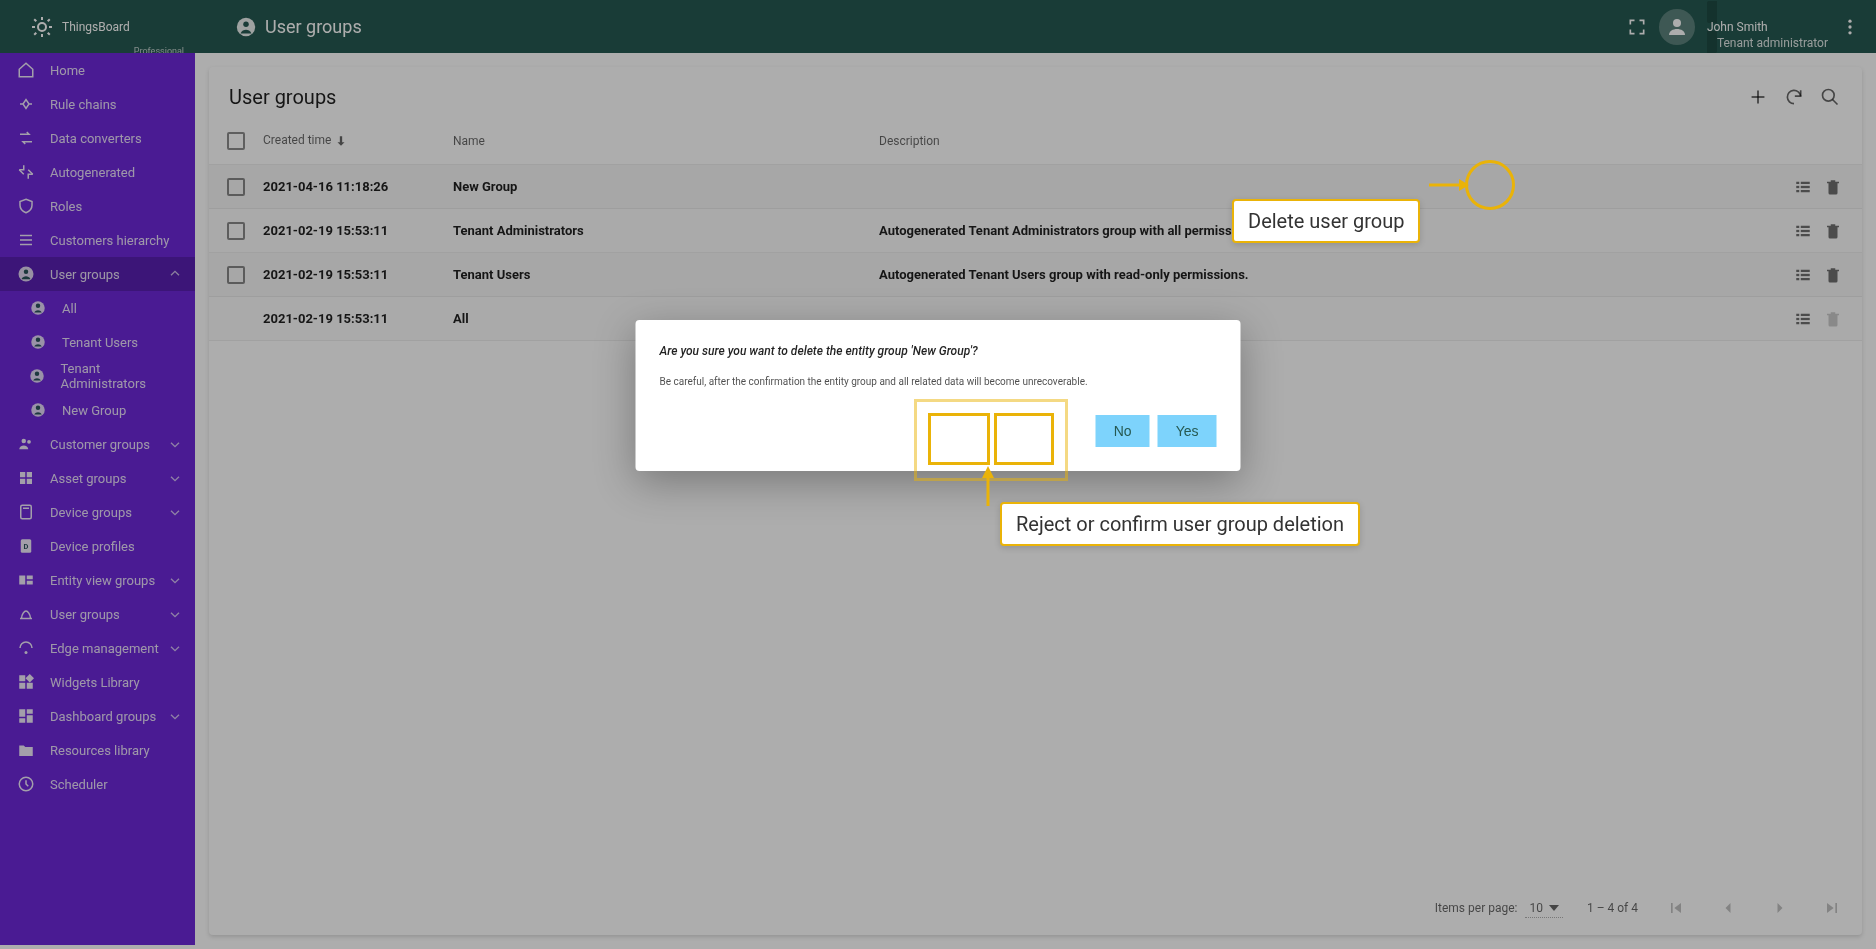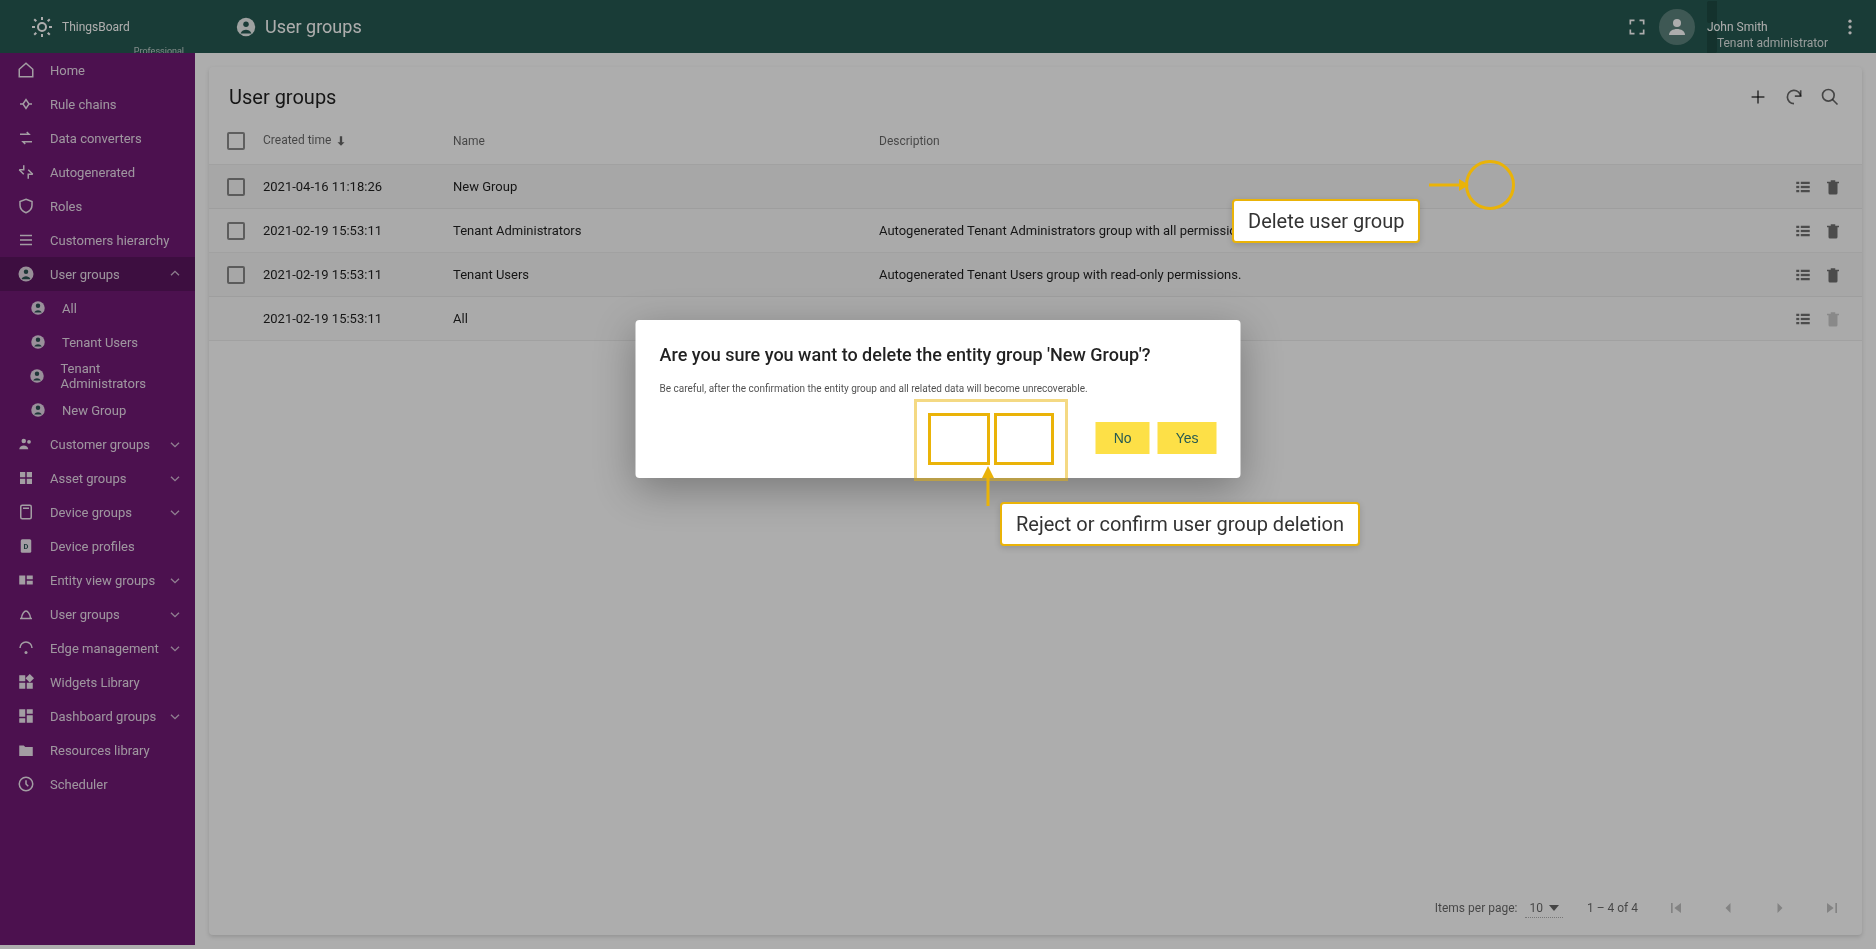--- a/index.html
+++ b/index.html
@@ -12,61 +12,61 @@
 .logo-sub { font-size: 9px; color: rgba(255,255,255,0.7); position: relative; top: 8px; margin-left: 4px; margin-top: 32px; }
 .page-title-area { display: flex; align-items: center; gap: 8px; padding-left: 40px; }
 .page-title { font-size: 18px; }
 .top-right { margin-left: auto; display: flex; align-items: center; gap: 12px; padding-right: 16px; }
 .user-chip { background: #1e4a43; padding: 3px 10px; border-radius: 2px; }
 .user-name { font-size: 12px; display: block; }
 .user-role { font-size: 12px; color: rgba(255,255,255,0.85); }
 .avatar { width: 36px; height: 36px; border-radius: 50%; background: rgba(255,255,255,0.25); display: flex; align-items: center; justify-content: center; }
 
 
-.sidebar { position: absolute; left: 0; top: 53px; width: 195px; bottom: 4px; background: #701a75; color: rgba(255,255,255,0.85); overflow-y: auto; }
+.sidebar { position: absolute; left: 0; top: 53px; width: 195px; bottom: 4px; background: #6d28d9; color: rgba(255,255,255,0.85); overflow-y: auto; }
 .nav-item { display: flex; align-items: center; height: 34px; padding: 0 16px; cursor: pointer; gap: 14px; font-size: 13px; position: relative; }
 .nav-item.selected { background: rgba(0,0,0,0.18); }
 .nav-item .ico { width: 20px; display: flex; justify-content: center; opacity: 0.9; }
 .nav-item .expand { position: absolute; right: 12px; opacity: 0.7; }
 .nav-sub .nav-item { padding-left: 28px; }
 .sidebar::-webkit-scrollbar { width: 10px; }
 .sidebar::-webkit-scrollbar-thumb { background: rgba(255,255,255,0.15); }
 
 
 .content { position: absolute; left: 195px; right: 0; top: 53px; bottom: 0; padding: 14px; }
 .card { background: #fff; height: 100%; border-radius: 4px; box-shadow: 0 2px 4px rgba(0,0,0,0.15); display: flex; flex-direction: column; position: relative; }
 .card-header { display: flex; align-items: center; padding: 18px 20px 8px 20px; }
 .card-title { font-size: 20px; font-weight: 400; }
 .card-actions { margin-left: auto; display: flex; gap: 12px; }
 .icon-btn { width: 24px; height: 24px; display: flex; align-items: center; justify-content: center; cursor: pointer; color: rgba(0,0,0,0.6); }
 
 .table { width: 100%; }
 .thead { display: flex; align-items: center; height: 48px; border-bottom: 1px solid rgba(0,0,0,0.07); font-size: 12px; color: rgba(0,0,0,0.6); }
-.trow { display: flex; align-items: center; height: 44px; border-bottom: 1px solid rgba(0,0,0,0.05); font-size: 13px; background: #fbfbfb; }
+.trow { display: flex; align-items: center; height: 44px; border-bottom: 1px solid rgba(0,0,0,0.05); font-size: 13px; background: #fbfbfb; font-weight: bold; }
 .trow:nth-child(odd) { background: #f6f6f6; }
 .col-check { width: 54px; padding-left: 18px; }
 .col-time { width: 190px; }
 .col-name { width: 426px; }
 .col-desc { flex: 1; }
 .col-actions { width: 80px; display: flex; gap: 12px; justify-content: flex-end; padding-right: 20px; color: rgba(0,0,0,0.55); }
 .checkbox { width: 18px; height: 18px; border: 2px solid rgba(0,0,0,0.45); border-radius: 2px; }
 .disabled-del { opacity: 0.35; }
 
 .pager { margin-top: auto; height: 54px; display: flex; align-items: center; justify-content: flex-end; gap: 24px; padding-right: 16px; font-size: 12px; color: rgba(0,0,0,0.6); }
 .page-size { display: flex; align-items: center; gap: 8px; }
 .page-size-val { display: flex; align-items: center; gap: 6px; border-bottom: 1px dotted rgba(0,0,0,0.3); padding: 2px 4px; justify-content: flex-end; }
 .pg-btn { opacity: 0.4; cursor: pointer; padding: 4px; }
 
 
 .scrim { position: absolute; inset: 0; background: rgba(0,0,0,0.32); z-index: 100; }
 .dialog { position: absolute; top: 320px; left: 50%; transform: translateX(-50%); width: 605px; background: #fff; border-radius: 4px; box-shadow: 0 11px 40px rgba(0,0,0,0.3); z-index: 101; padding: 24px; }
-.dialog h2 { font-size: 18px; font-weight: 500; margin-bottom: 18px; }
+.dialog h2 { font-size: 12px; font-weight: 500; margin-bottom: 18px; font-style: italic; }
 .dialog p { font-size: 10px; color: rgba(0,0,0,0.7); }
 .dialog-actions { display: flex; justify-content: flex-end; gap: 8px; margin-top: 28px; }
-.dlg-btn { padding: 8px 18px; font-size: 14px; font-weight: 500; color: #265951; background: #fde047; border: none; cursor: pointer; text-transform: none; }
+.dlg-btn { padding: 8px 18px; font-size: 14px; font-weight: 500; color: #265951; background: #7dd3fc; border: none; cursor: pointer; text-transform: none; }
 
 
 .callout { position: absolute; background: #fff; border: 2px solid #eab308; border-radius: 4px; padding: 8px 14px; font-size: 20px; color: #333; z-index: 200; box-shadow: 0 2px 6px rgba(0,0,0,0.15); }
 .highlight-circle { position: absolute; border: 3px solid #eab308; border-radius: 50%; z-index: 200; }
 .highlight-box { position: absolute; border: 3px solid #eab308; z-index: 200; }
 .ann-path { position: absolute; z-index: 199; pointer-events: none; }
 
 svg { display: block; }
 </style>
 </head>

